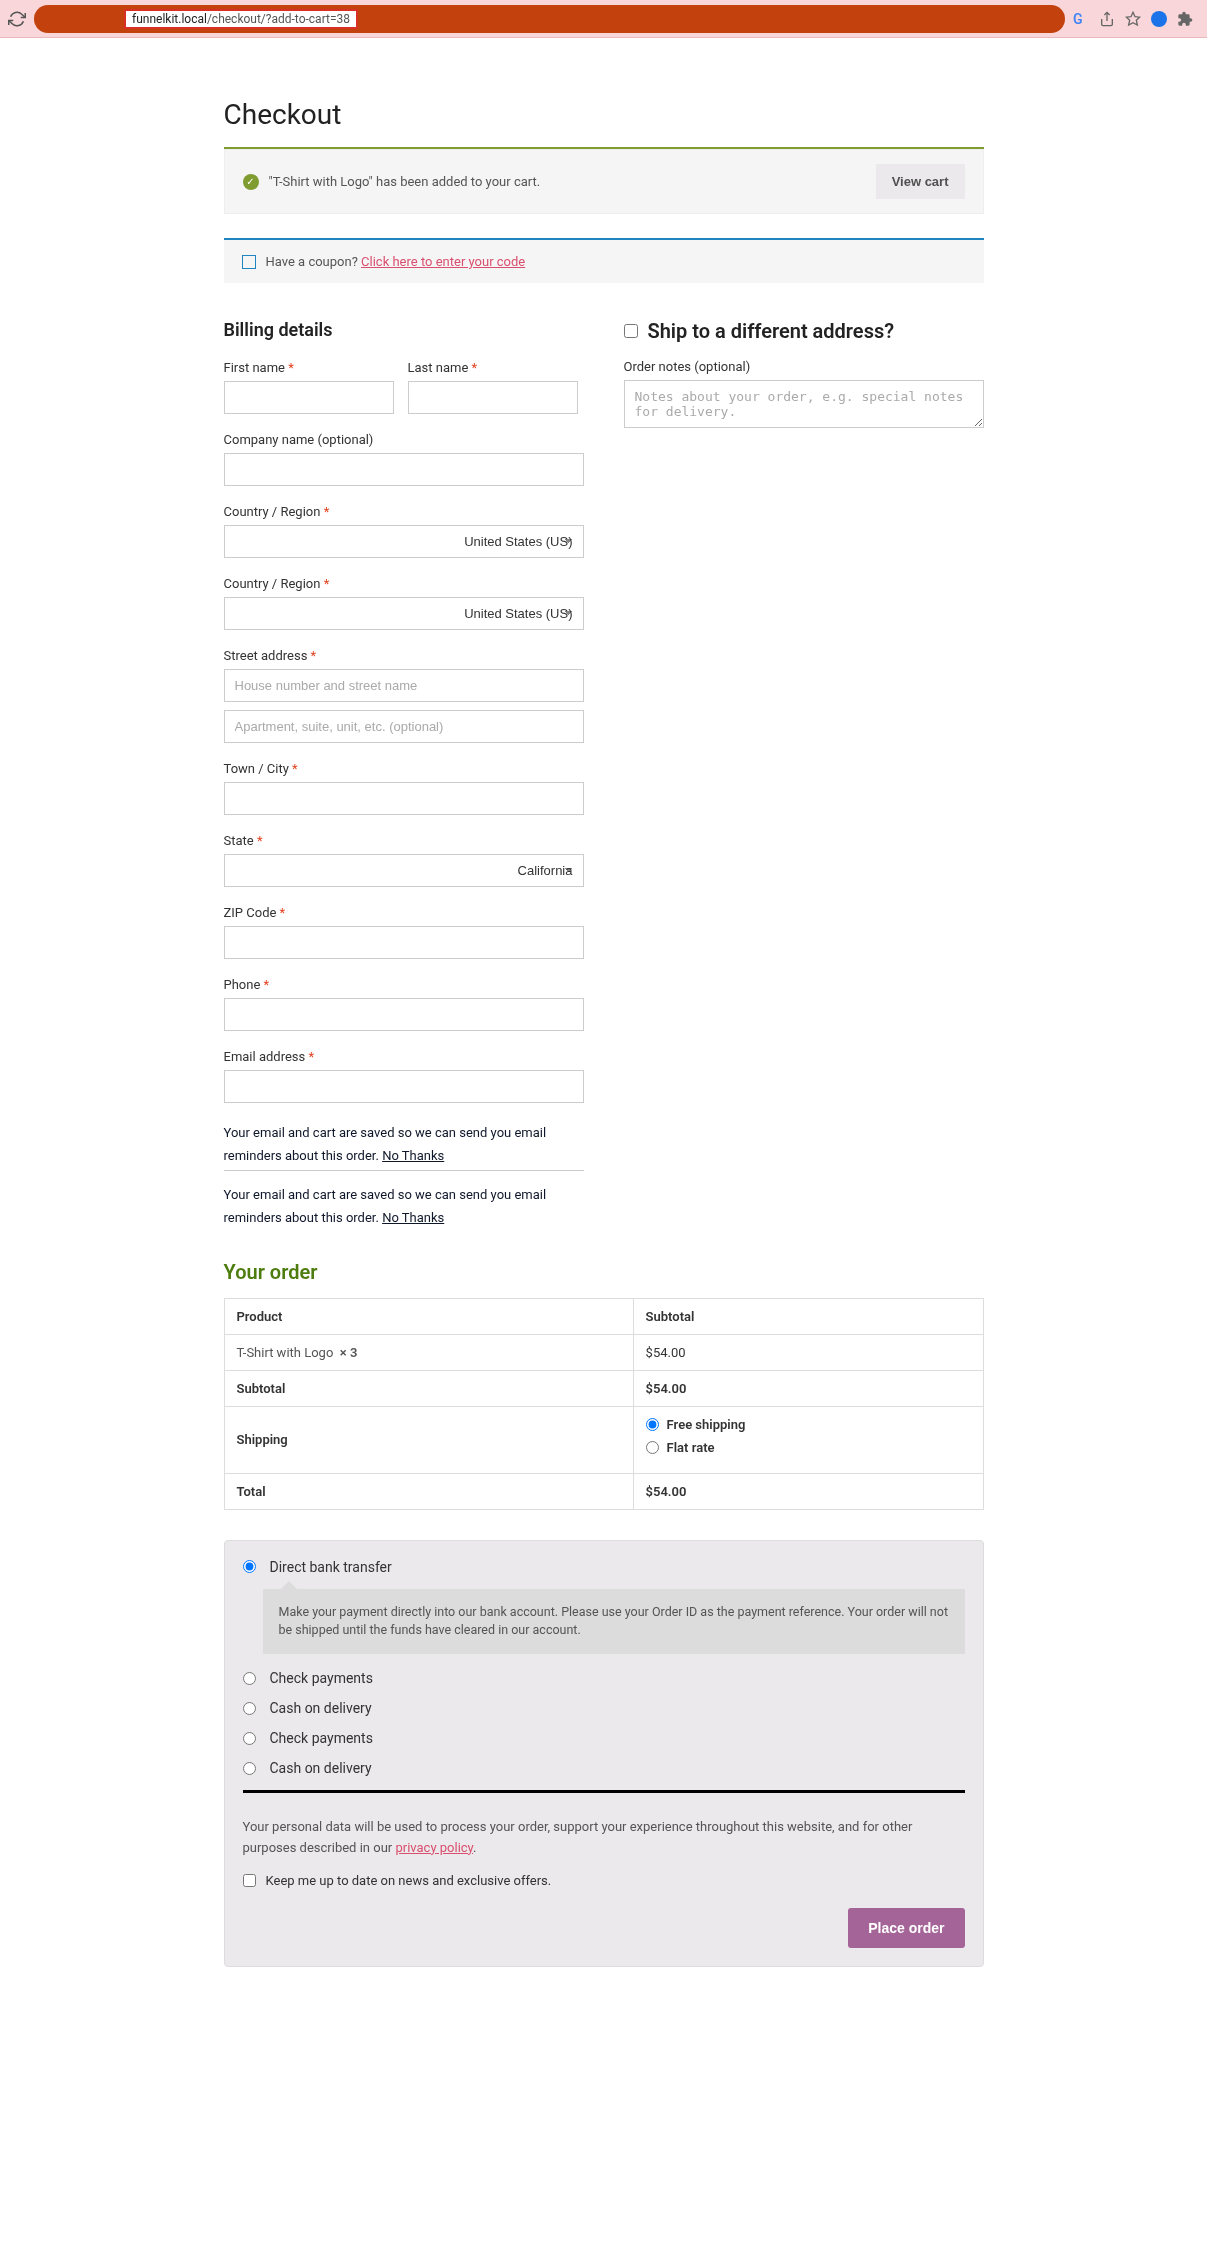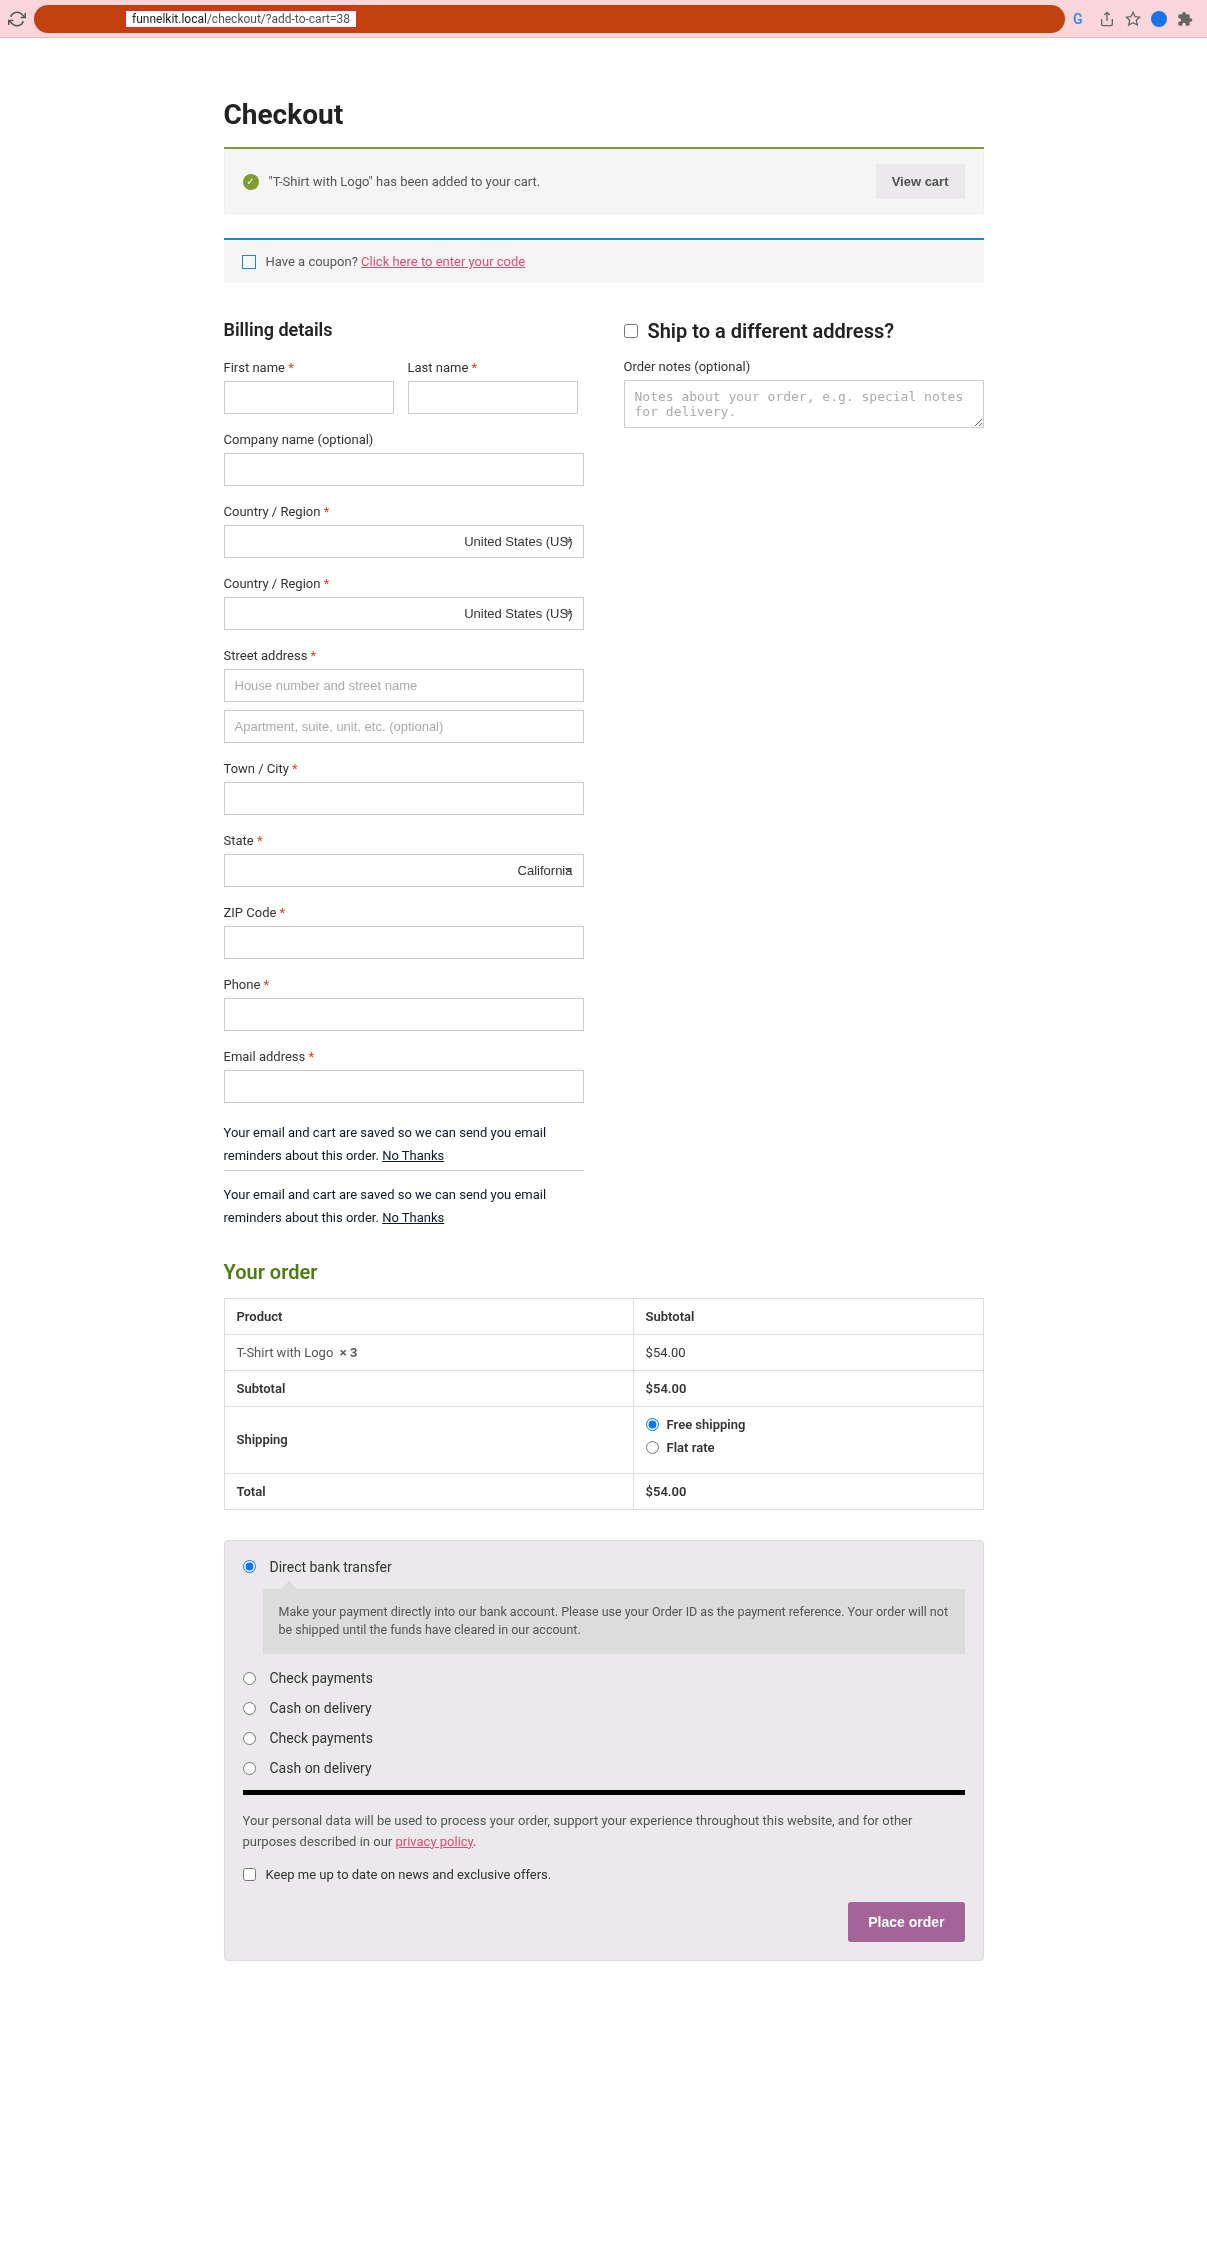--- a/index.html
+++ b/index.html
@@ -9,21 +9,21 @@
 .browser-bar { background: #f9d6d9; height: 38px; display: flex; align-items: center; padding: 0 8px; gap: 8px; border-bottom: 1px solid #e8b8bd; }
 .reload-icon { width: 18px; height: 18px; color: #555; cursor:pointer; }
 .url-box { flex: 1; background: #c2410c; border-radius: 16px; height: 28px; display: flex; align-items: center; padding: 0 12px; position: relative; text-decoration: underline; }
 .url-highlight { border: 2px solid #d93025; background: #fff; padding: 1px 6px; font-size: 12px; color: #555; position: absolute; left: 90px; }
 .url-highlight .dark { color: #222; }
 .browser-icons { display: flex; gap: 10px; align-items: center; padding-right: 6px; }
 .bicon { width: 16px; height: 16px; color: #666; }
 
 .page { max-width: 780px; margin: 0 auto; padding: 60px 10px 40px; }
 
-h1.page-title { font-size: 28px; font-weight: 700; color: #222; margin-bottom: 16px; }
+h1.page-title { font-size: 28px; font-weight: 400; color: #222; margin-bottom: 16px; }
 
 .accent-line { height: 2px; background: #7f9c31; margin-bottom: 0; }
 
 .notice { background: #f6f5f5; border: 1px solid #eee; padding: 14px 18px; display: flex; align-items: center; justify-content: space-between; margin-bottom: 24px; }
 .notice-left { display: flex; align-items: center; gap: 10px; }
 .check-icon { width: 16px; height: 16px; background: #7f9c31; border-radius: 50%; display: flex; align-items: center; justify-content: center; color: #fff; font-size: 10px; }
 .notice-text { font-size: 13px; color: #555; }
 .view-cart-btn { background: #ebe9eb; border: none; padding: 10px 16px; font-size: 13px; font-weight: 600; color: #515151; cursor: pointer; }
 
 .blue-line { height: 2px; background: #1e85be; }
@@ -64,21 +64,21 @@
 .product-cell { color: #555; }
 .product-cell .qty { font-weight: 600; }
 .foot-label { font-weight: 600; }
 .ship-opts label { display: flex; align-items: center; gap: 8px; font-weight: 600; margin-bottom: 8px; }
 .total-val { font-weight: 600; }
 
 .payment-box { background: #ebe9eb; border: 1px solid #ddd; margin-top: 30px; padding: 18px; border-radius: 4px; }
 .pay-method { display: flex; align-items: center; gap: 14px; margin-bottom: 14px; font-size: 14px; color: #333; }
 .pay-desc { background: #dddcdd; padding: 14px 16px; font-size: 12.5px; color: #555; line-height: 1.5; margin: 0 0 16px 20px; position: relative; }
 .pay-desc::before { content: ''; position: absolute; top: -8px; left: 18px; border-left: 8px solid transparent; border-right: 8px solid transparent; border-bottom: 8px solid #dddcdd; }
-.privacy-box { border-top: 5px solid #000000; margin-top: 10px; padding-top: 16px; }
+.privacy-box { border-top: 3px solid #000000; margin-top: 10px; padding-top: 24px; }
 .privacy-text { font-size: 13px; color: #555; line-height: 1.6; margin-bottom: 14px; }
 .privacy-text a { color: #d94f6f; text-decoration: underline; }
 .newsletter { display: flex; align-items: center; gap: 10px; font-size: 13px; color: #333; margin-bottom: 20px; }
 .place-order-row { display: flex; justify-content: flex-end; }
 .place-order-btn { background: #a46497; color: #fff; border: none; padding: 12px 20px; font-size: 14px; font-weight: 600; cursor: pointer; border-radius: 3px; }
 </style>
 </head>
 <body>
 
 <div class="browser-bar">

